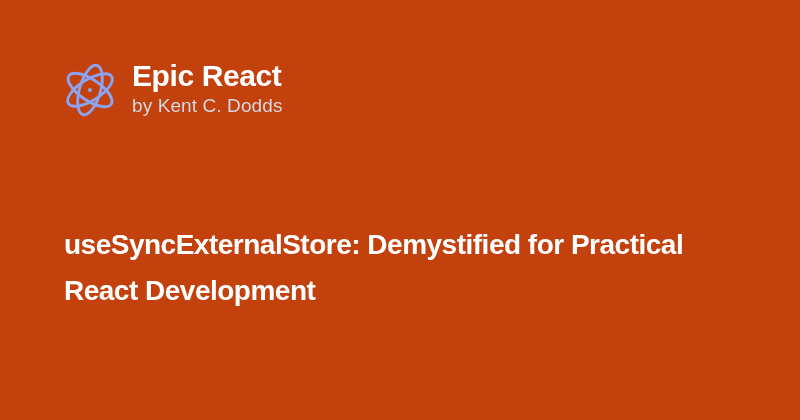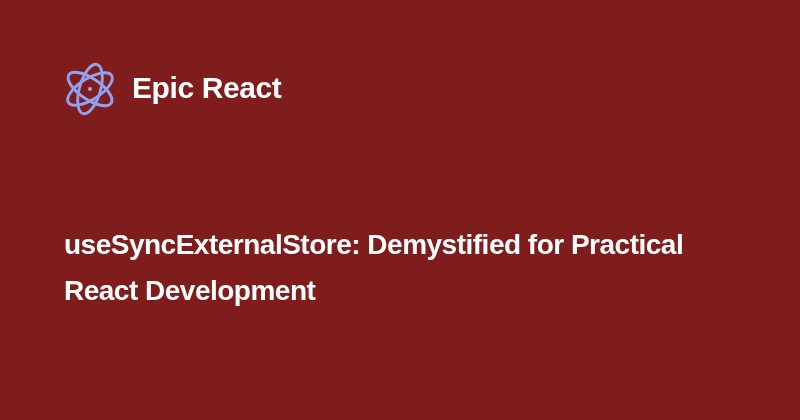--- a/index.html
+++ b/index.html
@@ -15,21 +15,21 @@
     overflow: hidden;
     position: relative;
     -webkit-font-smoothing: antialiased;
   }
 
   .slide {
     position: absolute;
     inset: 0;
     width: 800px;
     height: 420px;
-    background: #7f1d1d;
+    background: #c2410c;
   }
 
   
   .brand {
     position: absolute;
     left: 62px;
     top: 60px;
     display: flex;
     align-items: center;
     gap: 14px;
@@ -103,19 +103,20 @@
         <ellipse cx="28" cy="29" rx="25.5" ry="10.5" transform="rotate(-32 28 29)"></ellipse>
 
         <ellipse cx="28" cy="29" rx="25.5" ry="10.5" transform="rotate(34 28 29)"></ellipse>
 
         <circle cx="28" cy="29" r="2.1" fill="#8da2f0" stroke="none"></circle>
       </svg>
     </span>
 
     <span class="brand-text">
       <span class="brand-title">Epic React</span>
+      <span class="brand-subtitle">by Kent C. Dodds</span>
     </span>
 
   </div>
 
   <h1 class="headline">useSyncExternalStore: Demystified for Practical React Development</h1>
 
 </div>
 
 </body></html>

